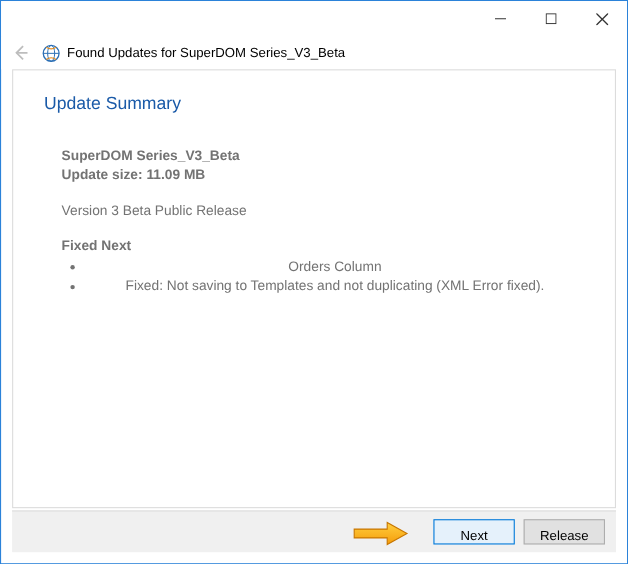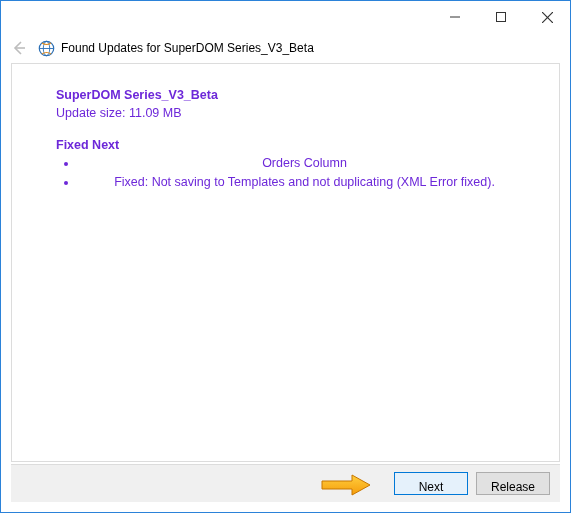--- a/index.html
+++ b/index.html
@@ -67,25 +67,25 @@
     }
     .heading {
       color: #1a5aa8;
       font-size: 16px;
       font-weight: 400;
       margin-bottom: 28px;
     }
     .body-area {
       padding-left: 16px;
       font-size: 12.5px;
-      color: #6d28d9;
+      color: #737373;
       line-height: 1.45;
     }
     .prod-name { font-weight: 700; }
-    .size-line { margin-bottom: 14px; }
+    .size-line { margin-bottom: 14px; font-weight: bold; }
     .release-line { margin-bottom: 14px; }
     .bugs-head { font-weight: 700; }
     .bugs-list {
       list-style: disc;
       padding-left: 22px;
       text-align: center;
     }
     .bugs-list li { margin: 0; }
     .footer {
       position: absolute;
@@ -161,23 +161,25 @@
       <ellipse cx="8.5" cy="8.5" rx="3.2" ry="7.2" fill="none" stroke="#2b6fb5" stroke-width="0.9"></ellipse>
       <line x1="1.3" y1="8.5" x2="15.7" y2="8.5" stroke="#2b6fb5" stroke-width="0.9"></line>
       <path d="M4 3 Q8.5 6 13 3" fill="none" stroke="#e28b1d" stroke-width="1.1"></path>
       <path d="M4 14 Q8.5 11 13 14" fill="none" stroke="#e28b1d" stroke-width="1.1"></path>
     </svg>
   </div>
   <div class="title-text">Found Updates for SuperDOM Series_V3_Beta</div>
 </div>
 
 <div class="content">
+  <div class="heading">Update Summary</div>
   <div class="body-area">
     <div class="prod-name">SuperDOM Series_V3_Beta</div>
     <div class="size-line">Update size: 11.09 MB</div>
+    <div class="release-line">Version 3 Beta Public Release</div>
     <div class="bugs-head">Fixed Next</div>
     <ul class="bugs-list">
       <li>Orders Column</li>
       <li>Fixed: Not saving to Templates and not duplicating (XML Error fixed).</li>
     </ul>
   </div>
 </div>
 
 <div class="footer">
   <button class="btn primary">Next</button>

